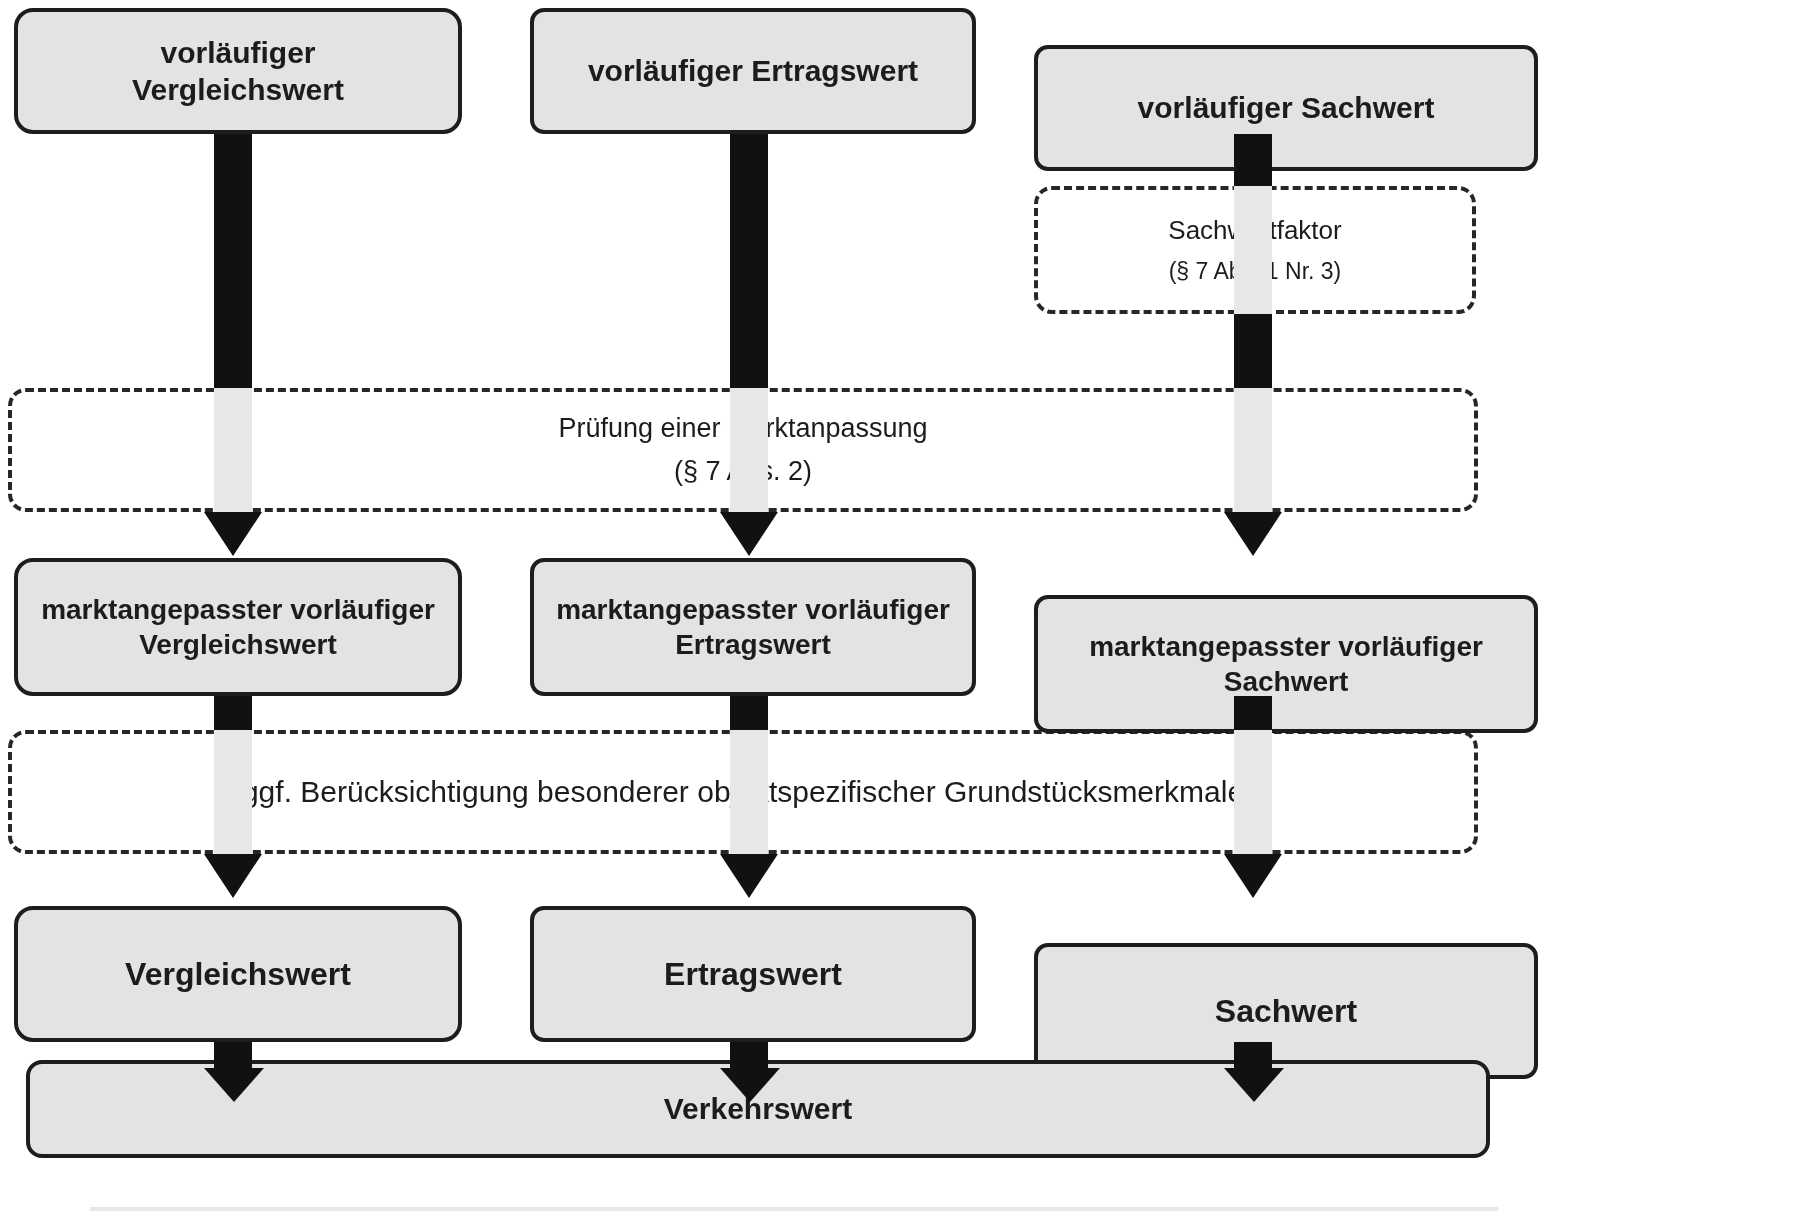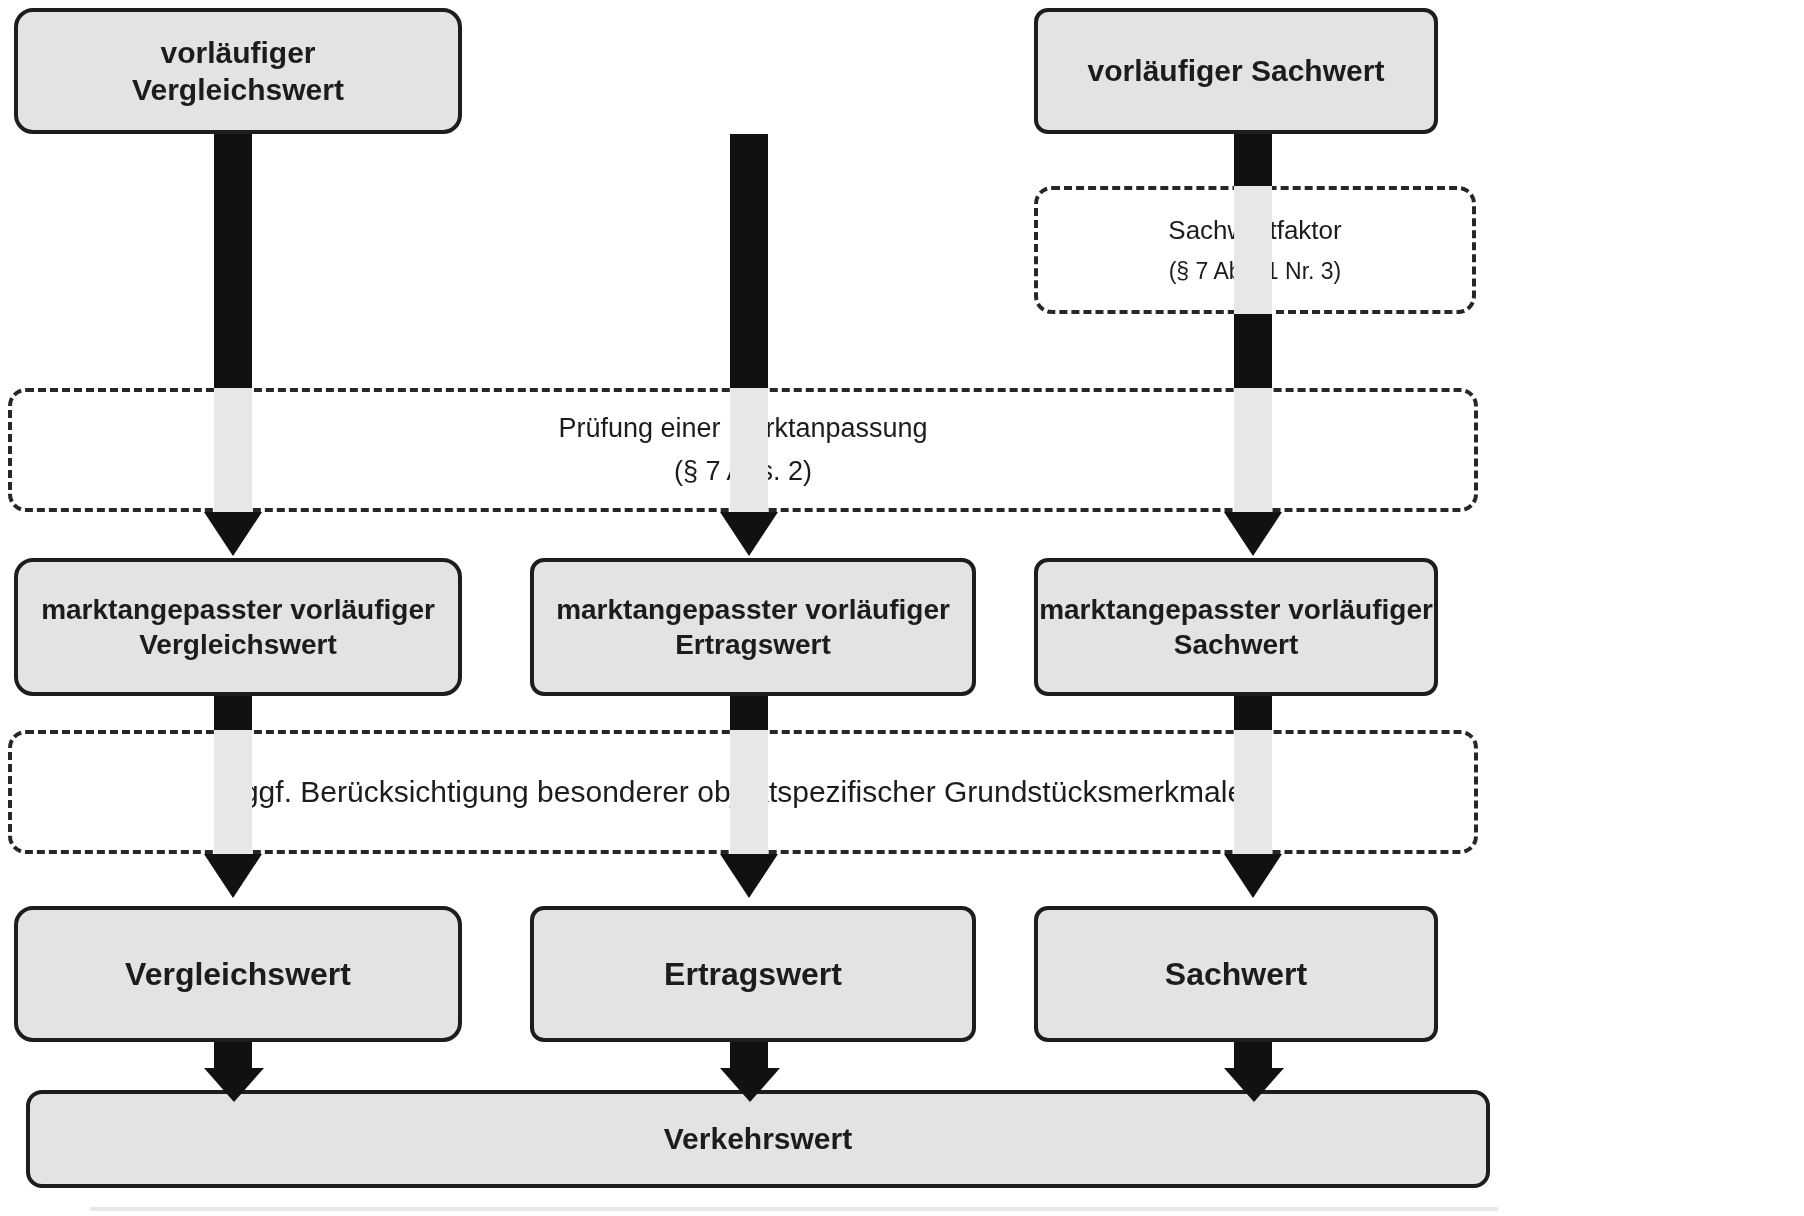--- a/index.html
+++ b/index.html
@@ -31,21 +31,21 @@
     z-index: 2;
   }
   .node .line { display: block; }
 
   .row1 { top: 8px;  height: 126px; font-size: 30px; }
   .row2 { top: 558px; height: 138px; font-size: 28px; }
   .row3 { top: 906px; height: 136px; font-size: 32px; }
 
   .col1 { left: 14px;   width: 448px; border-radius: 19px; }
   .col2 { left: 530px;  width: 446px; }
-  .col3 { left: 1034px; width: 404px; }
+  .col3 { left: 1034px; width: 504px; margin-top: 37px; }
 
   
   .dashed-box {
     position: absolute;
     box-sizing: border-box;
     background: #ffffff;
     border: 4px dashed #272727;
     border-radius: 18px;
     display: flex;
     flex-direction: column;
@@ -60,21 +60,21 @@
   .box-sachwertfaktor { left: 1034px; top: 186px; width: 442px; height: 128px; font-size: 26px; }
   .box-sachwertfaktor .line2 { font-size: 23px; margin-top: 12px; }
 
   .box-marktanpassung { left: 8px; top: 388px; width: 1470px; height: 124px; font-size: 27px; }
   .box-marktanpassung .line2 { margin-top: 12px; }
 
   .box-merkmale { left: 8px; top: 730px; width: 1470px; height: 124px; font-size: 30px; }
 
   
   .node-verkehrswert {
-    left: 26px; top: 1090px; width: 1464px; height: 98px;
+    left: 26px; top: 1060px; width: 1464px; height: 98px;
     font-size: 30px; border-radius: 16px;
   }
 
   
   .shaft {
     position: absolute;
     width: 38px;
     background: #111111;
     z-index: 3;
   }
@@ -105,20 +105,24 @@
   }
 </style>
 </head>
 <body>
 
 <div class="canvas">
 
   <div class="node row1 col1">
     <span class="line">vorläufiger</span>
     <span class="line">Vergleichswert</span>
+  </div>
+  <div class="node row1 col2">
+    <span class="line">vorläufiger Ertragswert</span>
+    <span class="line"></span>
   </div>
   <div class="node row1 col3">
     <span class="line">vorläufiger Sachwert</span>
     <span class="line"></span>
   </div>
 
   <div class="dashed-box box-sachwertfaktor">
     <span class="line line1">Sachwertfaktor</span>
     <span class="line line2">(§ 7 Abs. 1 Nr. 3)</span>
   </div>

